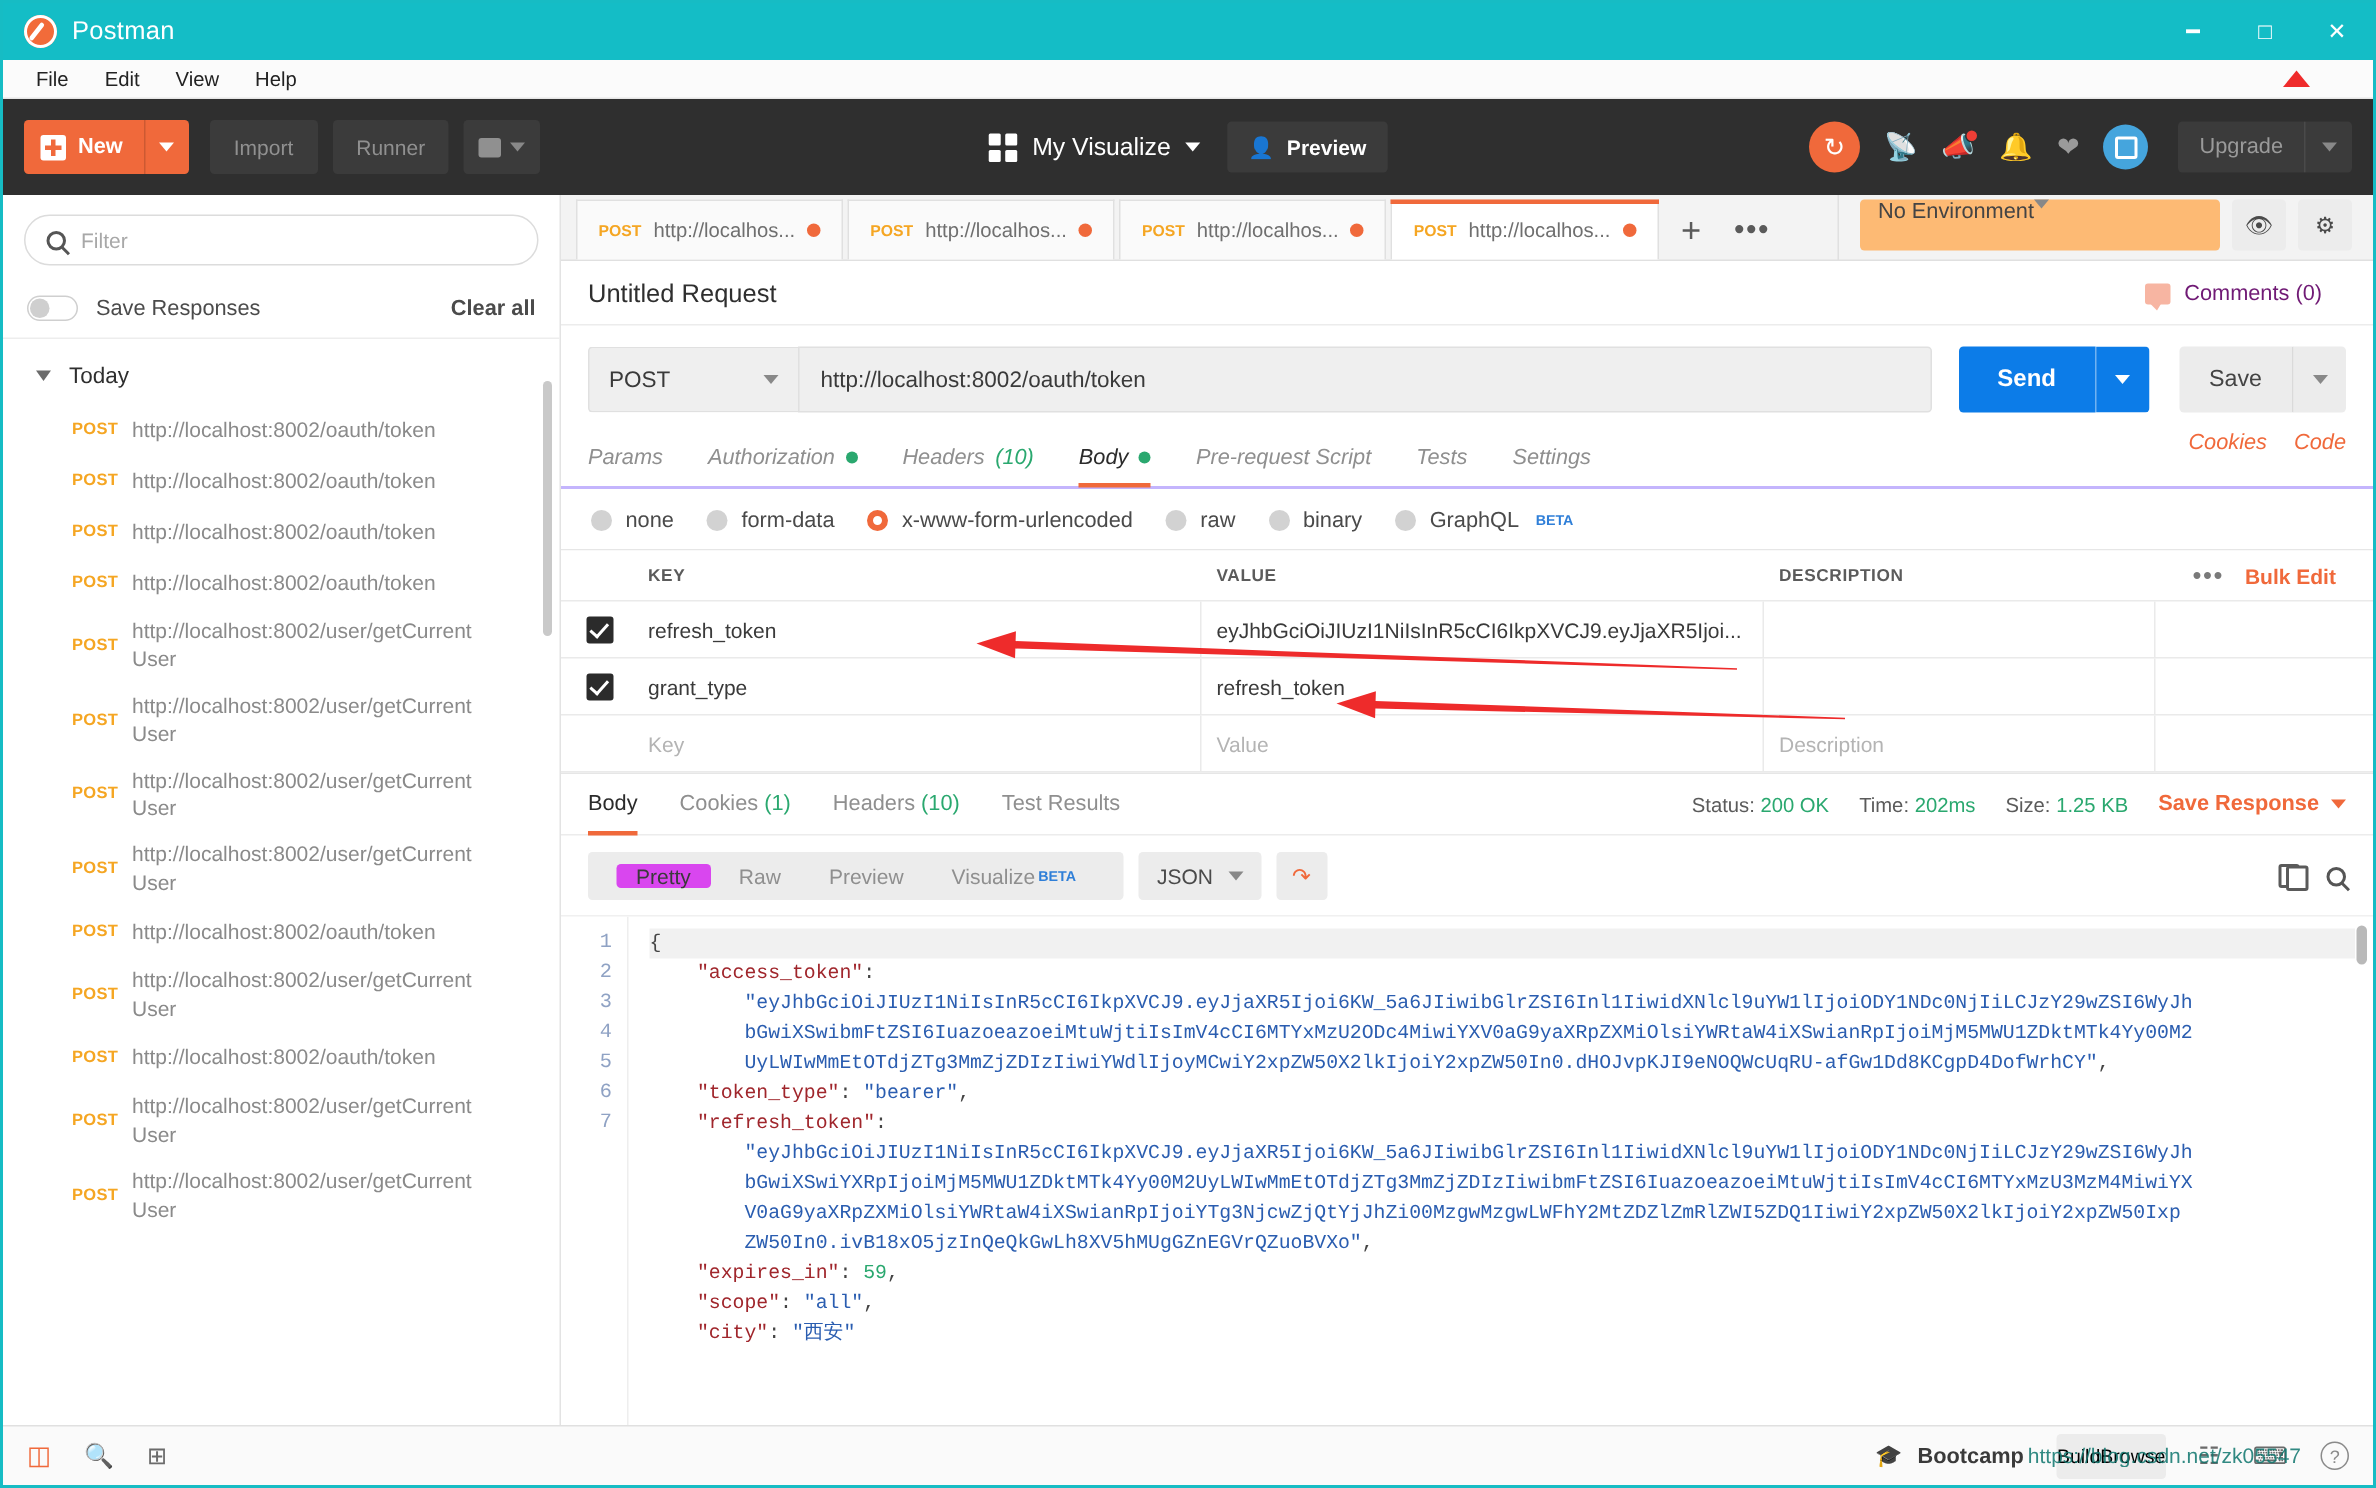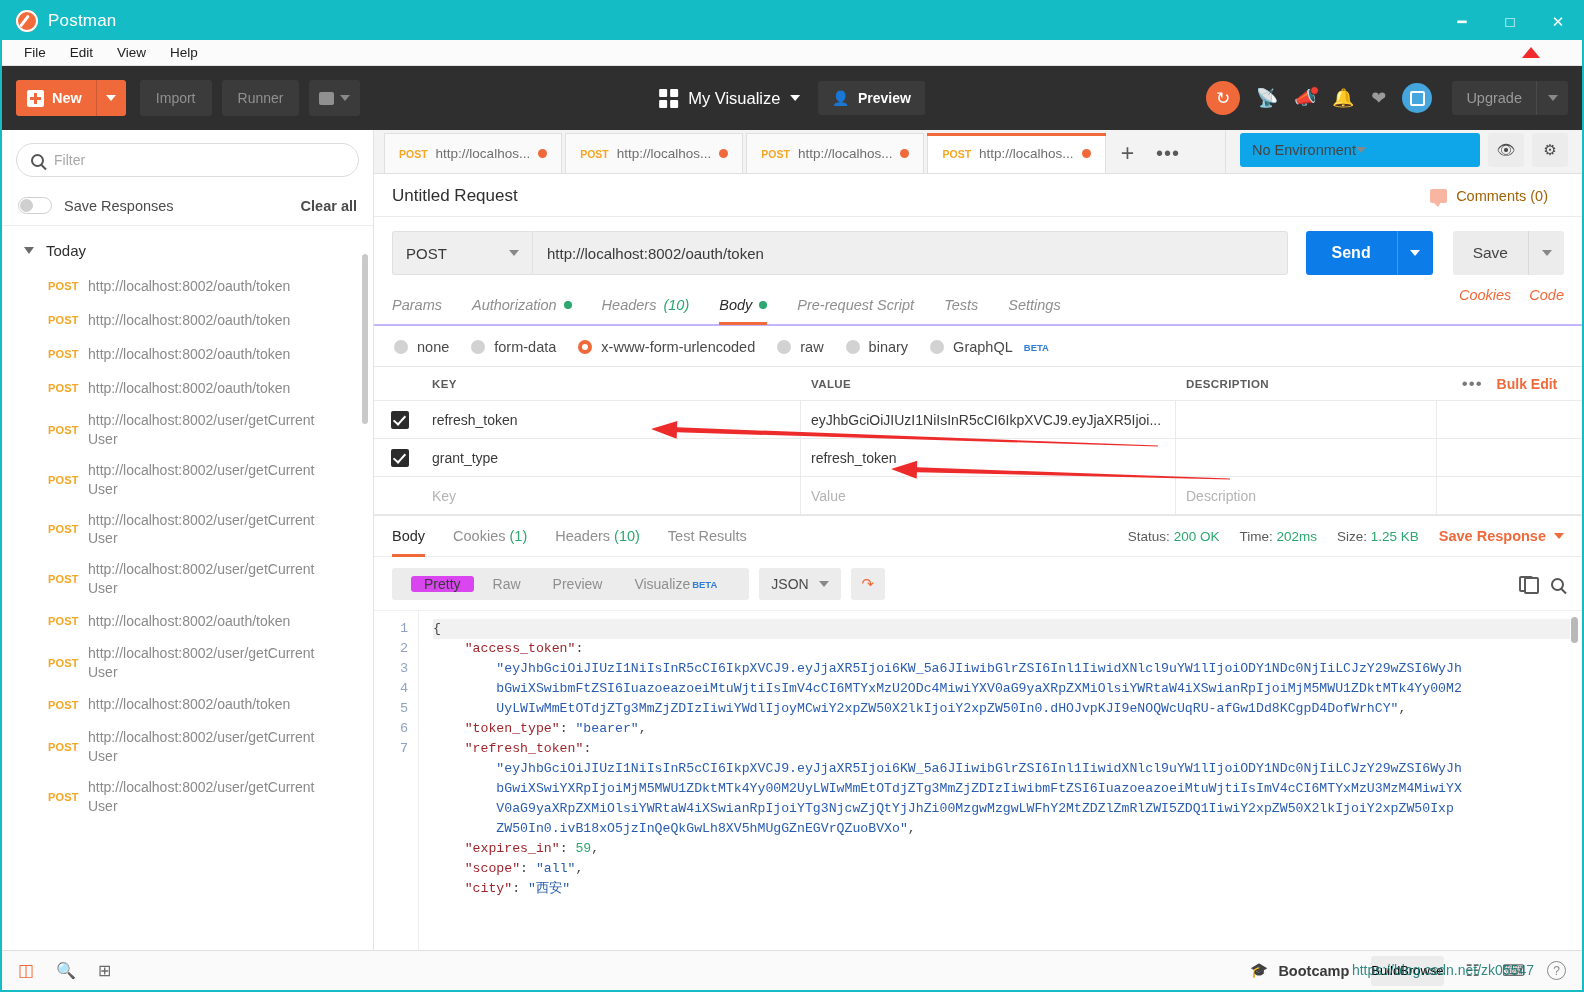--- a/index.html
+++ b/index.html
@@ -185,36 +185,36 @@
   .rtab .tlabel { color: #6f6f6f; font-size: 13.5px; white-space: nowrap; }
   .unsaved-dot { width: 9px; height: 9px; border-radius: 50%; background: #f0693b; }
   .tab-plus { font-size: 23px; color: #5a5a5a; padding: 0 12px 8px; line-height:1; }
   .tab-dots { font-size: 20px; color: #5a5a5a; padding: 0 10px 10px; letter-spacing:1px; line-height:1;}
   .env-area {
     margin-left: auto; display: flex; align-items: center; gap: 8px;
     padding: 0 14px 4px; border-left: 1px solid #e0e0e0; height: 44px;
     align-self: stretch; justify-content: center;
   }
   .env-select {
-    width: 240px; height: 34px; background: #0ea5e9; border-radius: 3px;
-    display: flex; align-items: center; padding: 0 12px; color: #444; font-size: 14.5px;
+    width: 240px; height: 34px; background: #fdba74; border-radius: 3px;
+    display: flex; align-items: flex-start; padding: 0 12px; color: #444; font-size: 14.5px;
   }
   .sq-btn {
     width: 36px; height: 34px; background: #ececec; border-radius: 3px;
     display: flex; align-items: center; justify-content: center; color: #4a4a4a; font-size: 15px;
   }
 
   .req-title-row {
     display: flex; align-items: center; padding: 12px 18px 10px 18px;
     border-bottom: 1px solid #ececec; position: relative;
   }
   .req-title { font-size: 17px; color: #2f2f2f; }
   .comments {
     margin-left: auto; display: flex; align-items: center; gap: 9px;
-    color: #a16207; font-size: 14.5px; margin-right: 16px;
+    color: #701a75; font-size: 14.5px; margin-right: 16px;
   }
   .cbubble { width: 17px; height: 14px; background: #f7b5a2; border-radius: 2px; position: relative; }
   .cbubble::after { content:""; position:absolute; left:3px; bottom:-4px; border-left:5px solid transparent; border-right:3px solid transparent; border-top:5px solid #f7b5a2; }
 
   .url-row { display: flex; align-items: center; gap: 12px; padding: 14px 18px 12px; }
   .method-sel {
     width: 140px; height: 44px; background: #efefef; border: 1px solid #e0e0e0;
     border-right: none; border-radius: 3px 0 0 3px; display: flex; align-items: center;
     justify-content: space-between; padding: 0 13px; font-size: 15px; color: #3a3a3a;
   }

